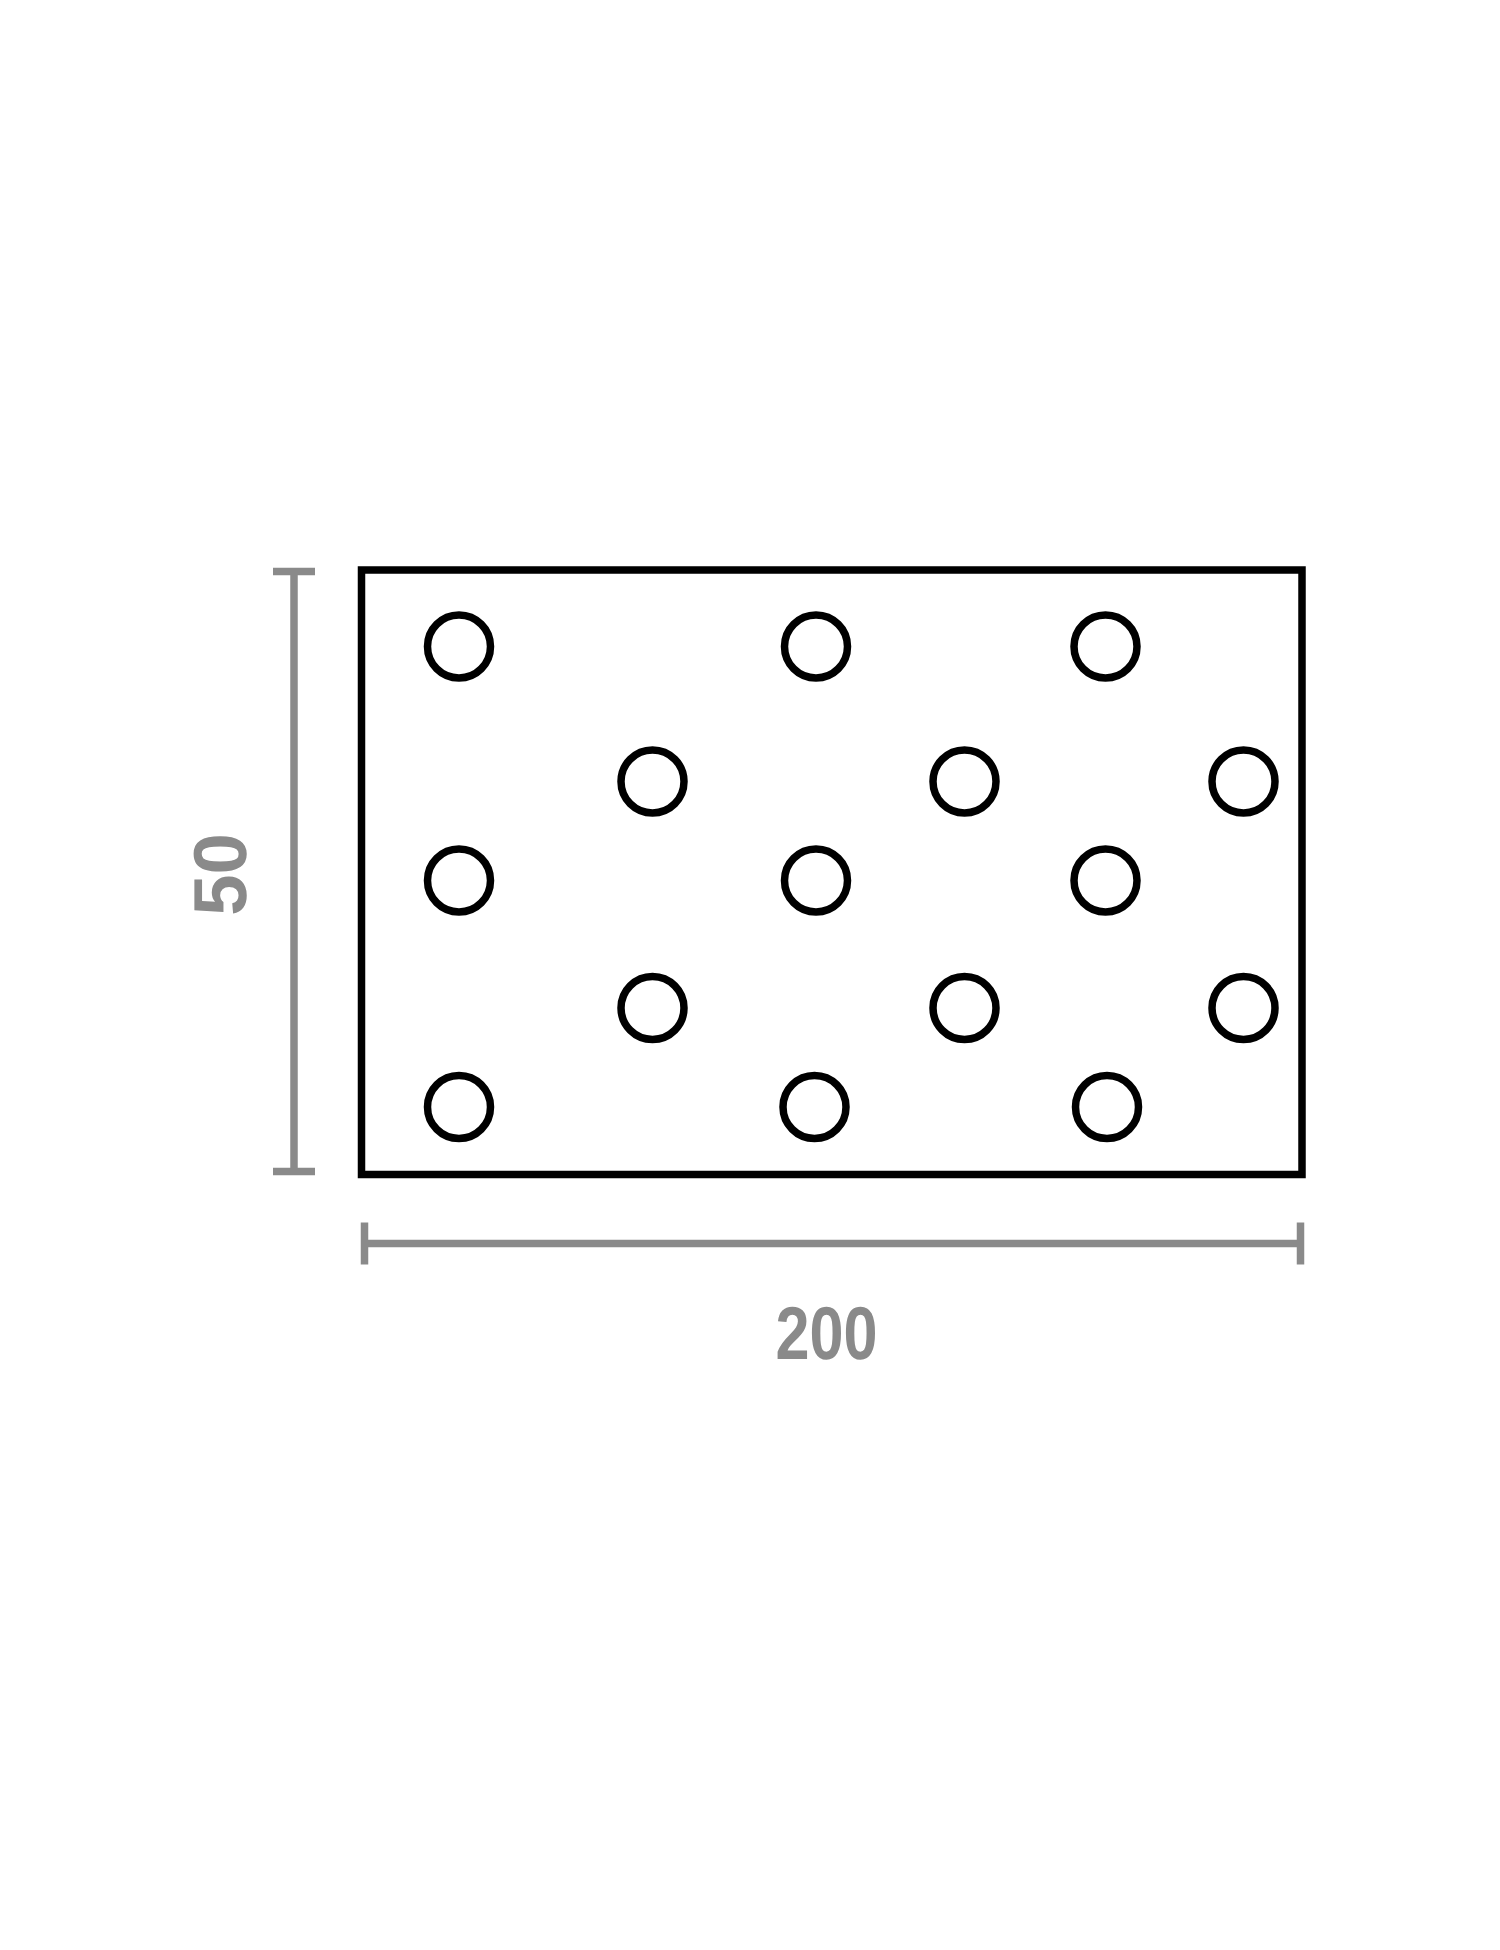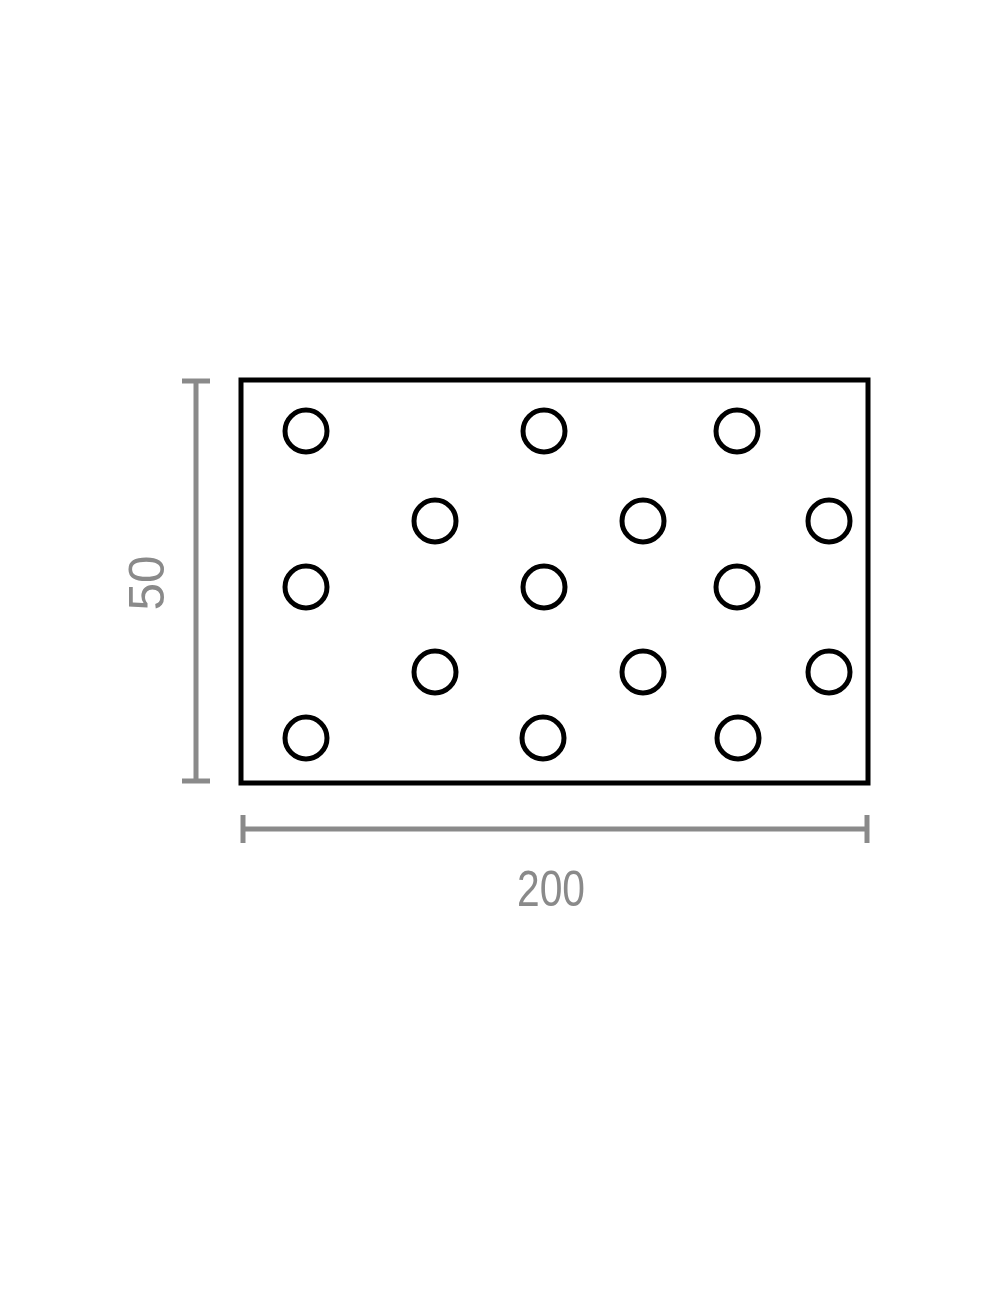--- a/index.html
+++ b/index.html
@@ -12,20 +12,21 @@
     padding:0;
     background:var(--bg);
   }
   .canvas{
     position:relative;
     width:1000px;
     height:1244px;
     background:var(--bg);
     font-family:"Liberation Sans", sans-serif;
     overflow:hidden;
+    font-weight:bold;
   }
   svg{display:block;}
   .plate{
     fill:var(--bg);
     stroke:var(--outline);
     stroke-width:5;
   }
   .hole{
     fill:var(--bg);
     stroke:var(--outline);

